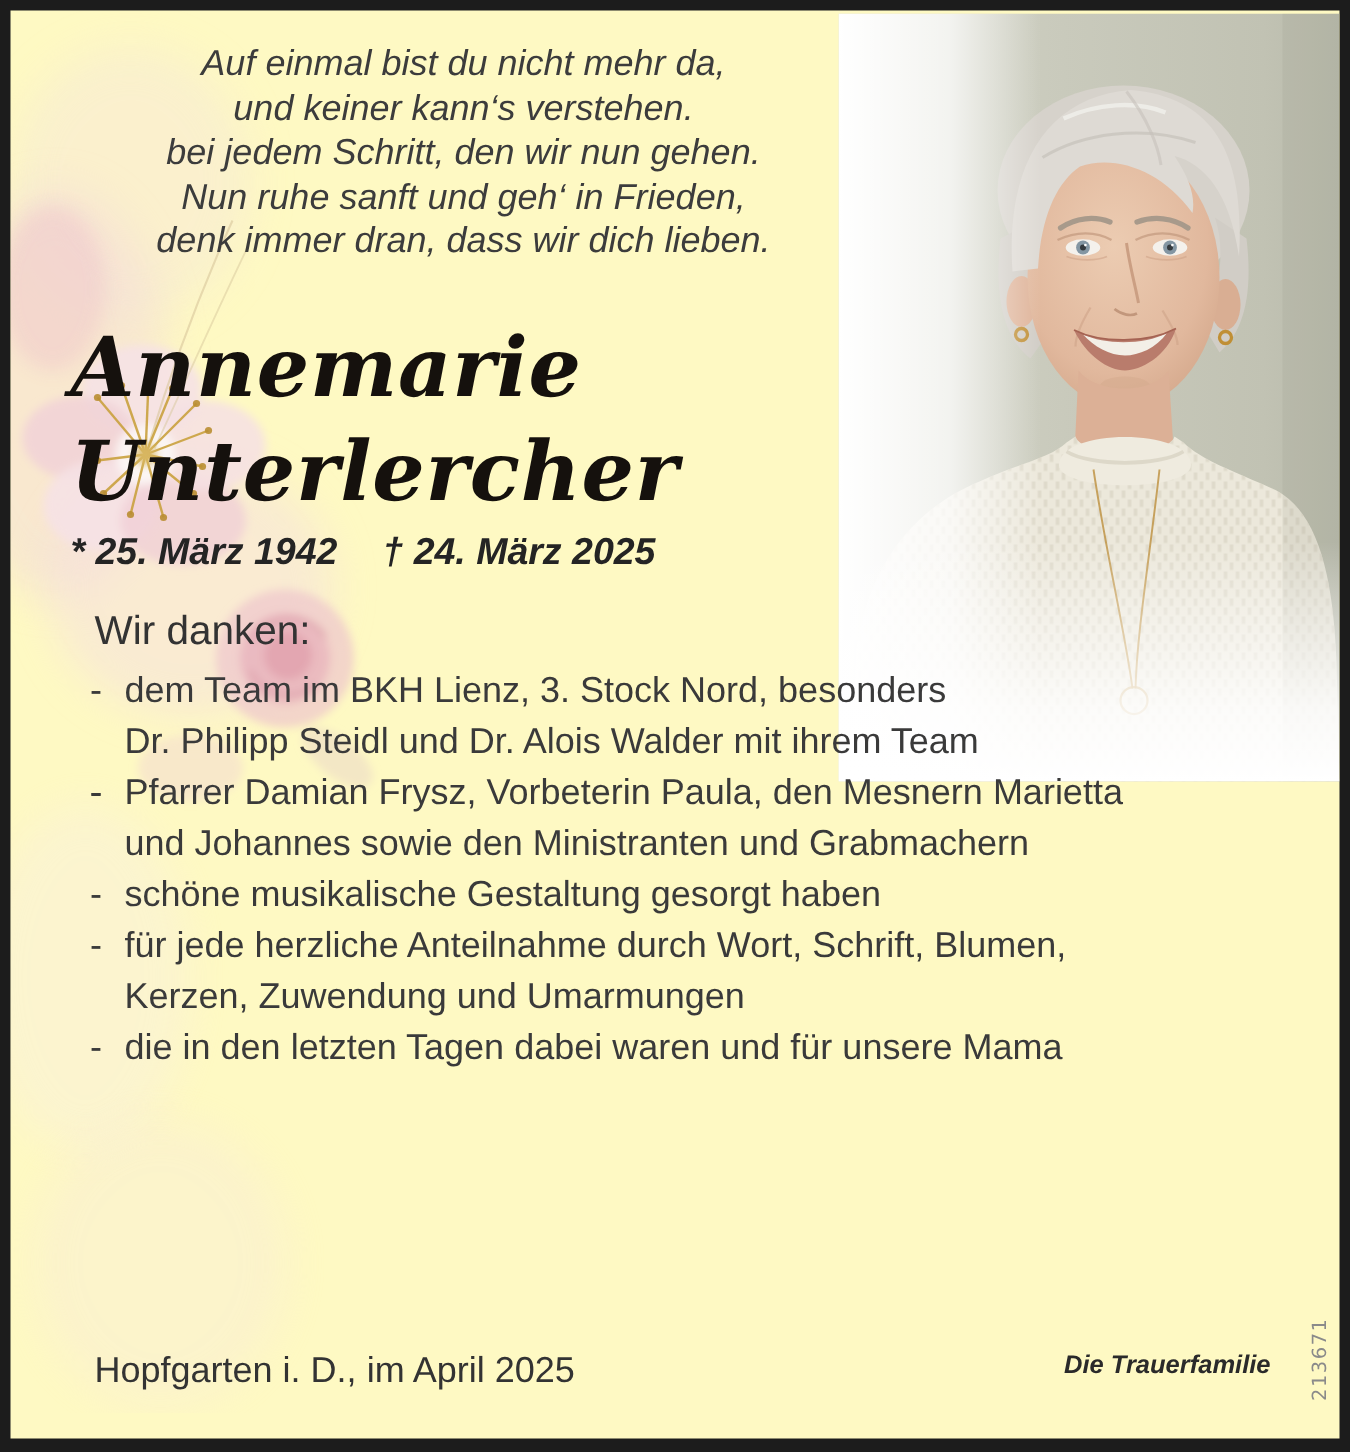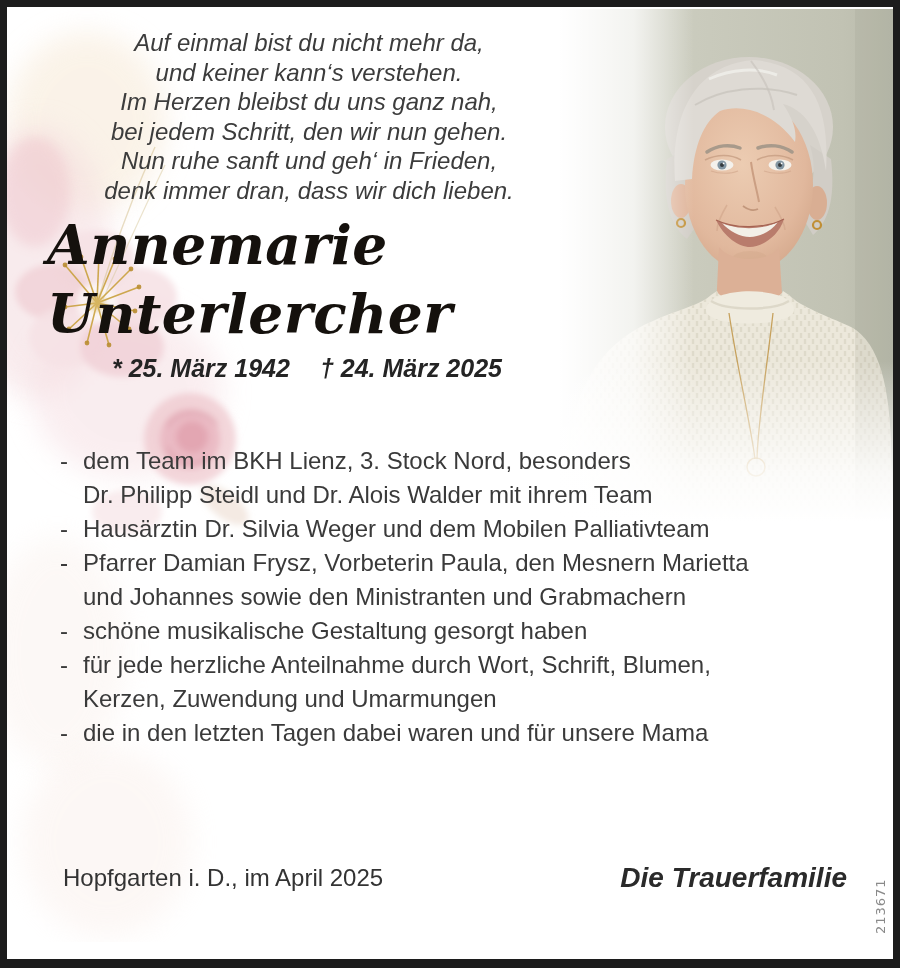--- a/index.html
+++ b/index.html
@@ -8,61 +8,61 @@
     font-family:"Liberation Sans",sans-serif;
     background:#ffffff;
     -webkit-font-smoothing:antialiased;
   }
   .frame{
     position:relative;width:900px;height:968px;
     background:#1c1c1c;box-sizing:border-box;overflow:hidden;
   }
   .card{
     position:absolute;left:7px;top:7px;right:7px;bottom:9px;
-    background:#ffffff;overflow:hidden;padding-left:24px;
+    background:#fef9c3;overflow:hidden;padding-left:24px;
   }
   
   .flowers{position:absolute;left:0;top:0;z-index:0;pointer-events:none;}
   .photo{position:absolute;top:2px;right:0;width:334px;height:512px;z-index:1;}
   
   .poem{
     position:absolute;left:62px;top:21px;width:480px;z-index:3;
     text-align:center;color:#3c3c3c;
     font-style:italic;font-size:24px;line-height:29.5px;
   }
   .name{
     position:absolute;left:40px;top:203px;width:520px;z-index:3;
     text-align:left;color:#15110d;
     font-family:"DejaVu Serif","Liberation Serif",serif;
     font-style:italic;font-weight:700;
     font-size:55px;line-height:69px;letter-spacing:0.5px;
   }
   .dates{
     position:absolute;left:40px;top:347px;width:520px;z-index:3;
-    text-align:center;color:#242424;
+    color:#242424;
     font-style:italic;font-weight:700;font-size:25px;
   }
   .dates .sep{display:inline-block;width:30px;}
   .thanks-heading{
     position:absolute;left:56px;top:398px;z-index:3;
     font-size:27px;color:#333333;
   }
   .thanks-list{
     position:absolute;left:52px;top:437px;width:810px;z-index:3;
     font-size:24px;line-height:34px;color:#3a3a3a;
   }
   .tline{position:relative;padding-left:24px;}
   .tline .dash{position:absolute;left:1px;}
   .footer{
-    position:absolute;left:56px;right:46px;top:855px;z-index:3;
-    display:flex;justify-content:space-between;align-items:center;
+    position:absolute;left:56px;right:46px;top:893px;z-index:3;
+    display:flex;justify-content:space-between;align-items:flex-start;
     font-size:24px;color:#333333;
   }
   .signature{
-    font-style:italic;font-weight:700;font-size:28px;color:#2a2a2a;
+    font-style:italic;font-weight:700;font-size:17px;color:#2a2a2a;
   }
   .print-number{
     position:absolute;left:852px;top:897px;width:44px;height:16px;z-index:3;
     transform:rotate(-90deg);transform-origin:center;
     font-family:"DejaVu Sans",sans-serif;font-size:13px;letter-spacing:1px;
     color:#8a8a8a;text-align:center;white-space:nowrap;
   }
 </style>
 </head>
 <body>
@@ -234,39 +234,39 @@
 
       <rect x="296" y="0" width="38" height="512" fill="#9a9c8d" opacity="0.18"></rect>
 
       <rect x="0" y="0" width="135" height="512" fill="url(#fadeL)"></rect>
       <rect x="0" y="352" width="334" height="160" fill="url(#fadeB)"></rect>
     </svg>
 
     <div class="poem">
       <div>Auf einmal bist du nicht mehr da,</div>
       <div>und keiner kann‘s verstehen.</div>
-      <div>Im Herzen bleibst du uns ganz nah,</div>
       <div>bei jedem Schritt, den wir nun gehen.</div>
       <div>Nun ruhe sanft und geh‘ in Frieden,</div>
       <div>denk immer dran, dass wir dich lieben.</div>
     </div>
 
     <div class="name">
       <div>Annemarie</div>
       <div>Unterlercher</div>
     </div>
 
     <div class="dates">
       <span>* 25. März 1942</span><span class="sep"></span><span>† 24. März 2025</span>
     </div>
 
+    <div class="thanks-heading">Wir danken:</div>
     <div class="thanks-list" id="thanks-list">
         <div class="tline"><span class="dash">-</span><span>dem Team im BKH Lienz, 3. Stock Nord, besonders</span></div>
         <div class="tline"><span>Dr. Philipp Steidl und Dr. Alois Walder mit ihrem Team</span></div>
-        <div class="tline"><span class="dash">-</span><span>Hausärztin Dr. Silvia Weger und dem Mobilen Palliativteam</span></div>
+        <div class="tline"><span class="dash">-</span></div>
         <div class="tline"><span class="dash">-</span></div>
         <div class="tline"><span class="dash">-</span><span>Pfarrer Damian Frysz, Vorbeterin Paula, den Mesnern Marietta</span></div>
         <div class="tline"><span>und Johannes sowie den Ministranten und Grabmachern</span></div>
         <div class="tline"><span class="dash">-</span></div>
         <div class="tline"><span>schöne musikalische Gestaltung gesorgt haben</span></div>
         <div class="tline"><span class="dash">-</span><span>für jede herzliche Anteilnahme durch Wort, Schrift, Blumen,</span></div>
         <div class="tline"><span>Kerzen, Zuwendung und Umarmungen</span></div>
         <div class="tline"><span class="dash">-</span></div>
         <div class="tline"><span>die in den letzten Tagen dabei waren und für unsere Mama</span></div>
       </div>

